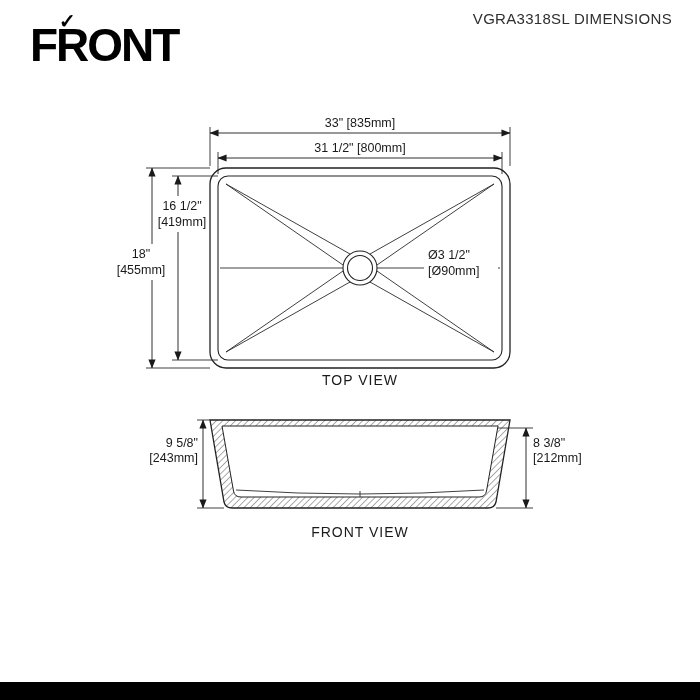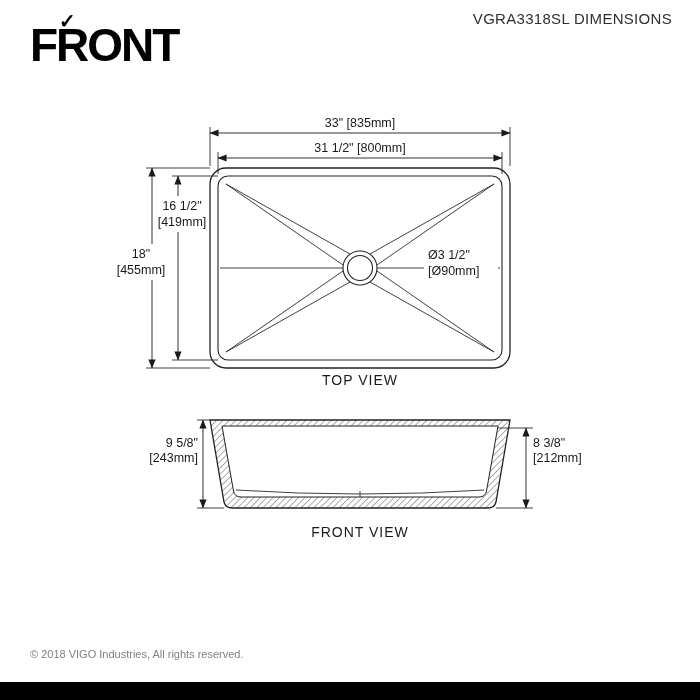--- a/index.html
+++ b/index.html
@@ -131,16 +131,15 @@
         <line class="thin" x1="496" y1="508" x2="533" y2="508"></line>
         <line class="dim" x1="526" y1="428" x2="526" y2="508" marker-start="url(#arr)" marker-end="url(#arr)"></line>
         <text x="533" y="447" text-anchor="start">8 3/8"</text>
         <text x="533" y="462" text-anchor="start">[212mm]</text>
       </g>
 
       <text x="360" y="537" text-anchor="middle" class="view-label">FRONT VIEW</text>
     </g>
   </svg>
 
-  <div class="copyright">© 2018 VIGO Industries, All rights reserved.</div>
   <div class="footer-bar"></div>
 
 </div>
 
 </body></html>

